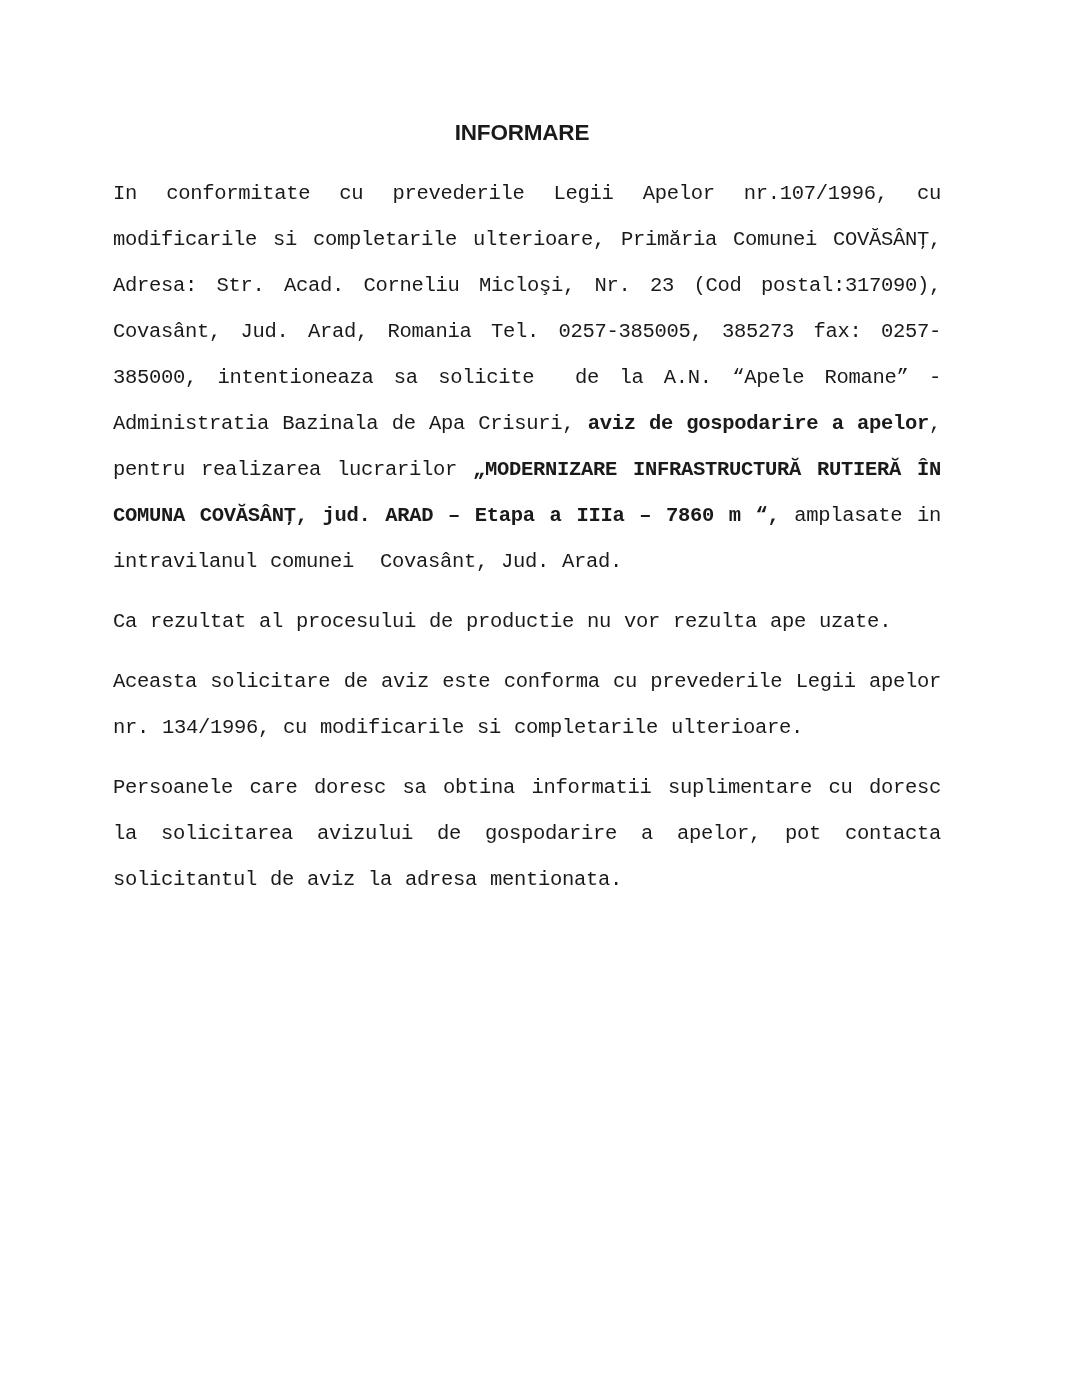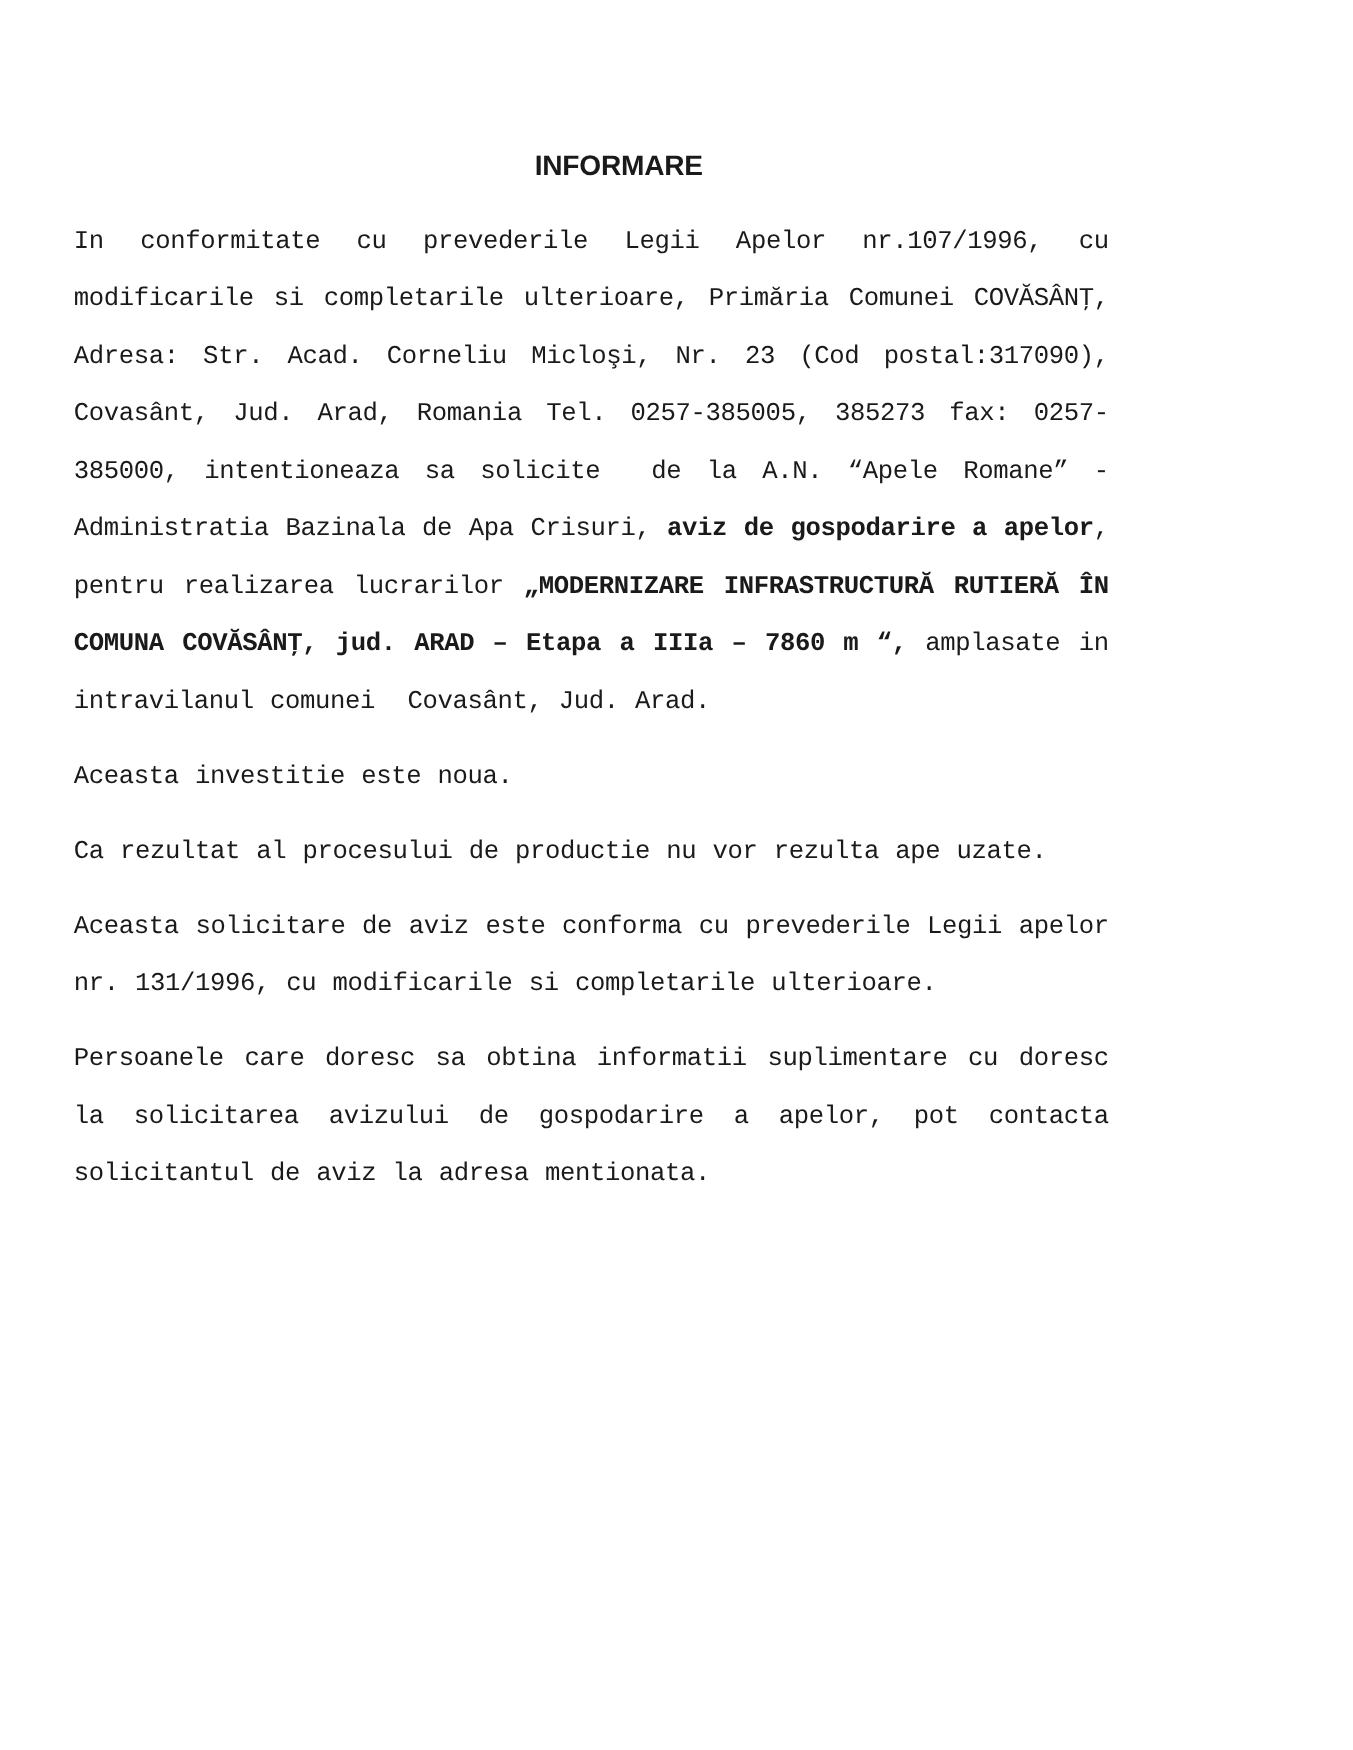--- a/index.html
+++ b/index.html
@@ -6,21 +6,21 @@
     margin: 0;
     padding: 0;
     background: #ffffff;
   }
   .page {
     position: relative;
     width: 1082px;
     height: 1400px;
     background: #ffffff;
     box-sizing: border-box;
-    padding: 118px 127px 0 59px;
+    padding: 118px 127px 0 113px;
     font-family: "Liberation Sans", sans-serif;
     color: #1a1a1a;
     overflow: hidden;
   }
   .title {
     font-size: 22.5px;
     font-weight: bold;
     text-align: center;
     letter-spacing: -0.2px;
     margin: 0 24px 24px 0;
@@ -42,18 +42,17 @@
     font-weight: bold;
   }
 </style>
 </head>
 <body>
 
 <div class="page">
   <h1 class="title">INFORMARE</h1>
   <div class="body-text">
       <p class="para"><span>In conformitate cu prevederile Legii Apelor nr.107/1996, cu modificarile si completarile ulterioare, Primăria Comunei COVĂSÂNŢ, Adresa: Str. Acad. Corneliu Micloşi, Nr. 23 (Cod postal:317090), Covasânt, Jud. Arad, Romania Tel. 0257-385005, 385273 fax: 0257-385000, intentioneaza sa solicite&nbsp; de la A.N. “Apele Romane” - Administratia Bazinala de Apa Crisuri, </span><span class="bold">aviz de gospodarire a apelor</span><span>, pentru realizarea lucrarilor </span><span class="bold">„MODERNIZARE INFRASTRUCTURĂ RUTIERĂ ÎN COMUNA COVĂSÂNŢ, jud. ARAD – Etapa a IIIa – 7860 m “,</span><span> amplasate in intravilanul comunei&nbsp; Covasânt, Jud. Arad.</span></p>
-      <p class="para"><span>Aceasta investitie este noua.</span></p>
       <p class="para"><span>Ca rezultat al procesului de productie nu vor rezulta ape uzate.</span></p>
-      <p class="para"><span>Aceasta solicitare de aviz este conforma cu prevederile Legii apelor nr. 131/1996, cu modificarile si completarile ulterioare.</span></p>
+      <p class="para"><span>Aceasta solicitare de aviz este conforma cu prevederile Legii apelor nr. 134/1996, cu modificarile si completarile ulterioare.</span></p>
       <p class="para"><span>Persoanele care doresc sa obtina informatii suplimentare cu doresc la solicitarea avizului de gospodarire a apelor, pot contacta solicitantul de aviz la adresa mentionata.</span></p>
     </div>
 </div>
 
 </body></html>

